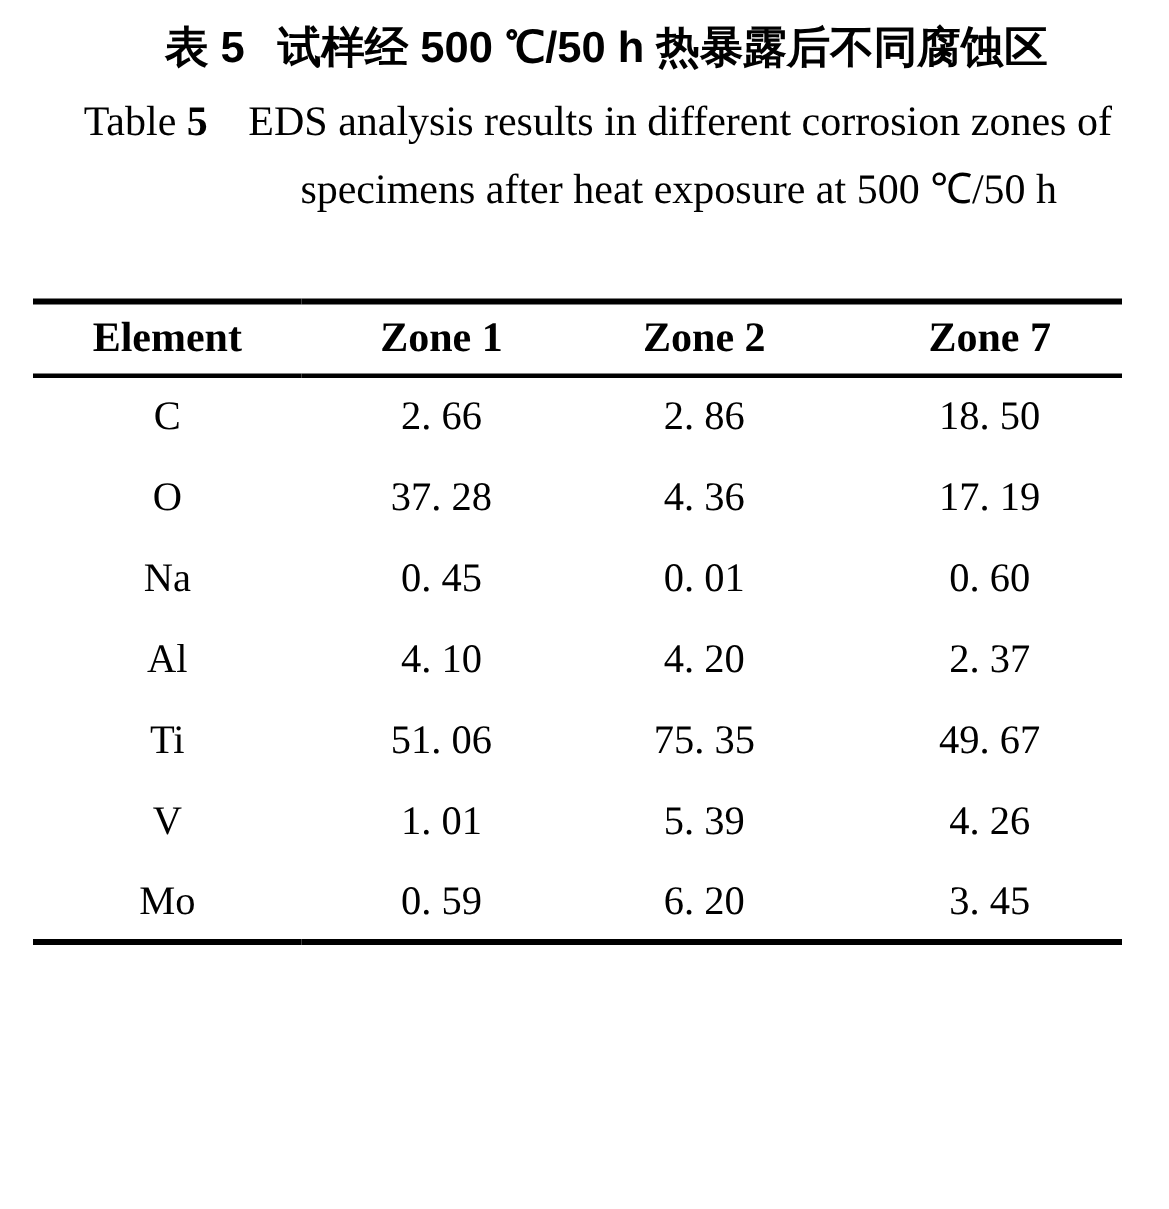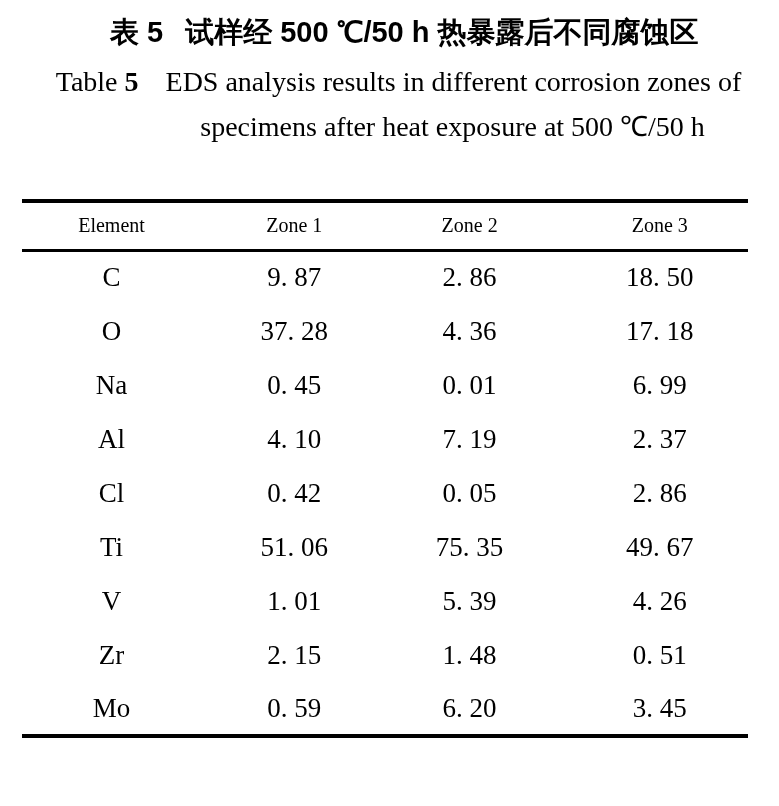--- a/index.html
+++ b/index.html
@@ -40,22 +40,22 @@
     left:22px; top:199px;
     width:746px;
     border-collapse:collapse;
     border-top:4px solid #000000;
     border-bottom:4px solid #000000;
     font-family:"Liberation Serif", serif;
     color:#000000;
   }
   table.eds th {
     height:49px;
-    font-weight:normal;
-    font-size:20px;
+    font-weight:bold;
+    font-size:28px;
     text-align:center;
     vertical-align:middle;
     border-bottom:3px solid #000000;
     white-space:nowrap;
   }
   table.eds td {
     height:54px;
     font-size:27px;
     text-align:center;
     vertical-align:middle;
@@ -85,73 +85,61 @@
       <col style="width:24%">
         <col style="width:25%">
         <col style="width:22%">
         <col style="width:29%">
     </colgroup>
     <thead>
       <tr>
         <th>Element</th>
         <th>Zone 1</th>
         <th>Zone 2</th>
-        <th>Zone 3</th>
+        <th>Zone 7</th>
       </tr>
     </thead>
     <tbody id="eds-body">
         <tr>
           <td>C</td>
-          <td>9. 87</td>
+          <td>2. 66</td>
           <td>2. 86</td>
           <td>18. 50</td>
         </tr>
         <tr>
           <td>O</td>
           <td>37. 28</td>
           <td>4. 36</td>
-          <td>17. 18</td>
+          <td>17. 19</td>
         </tr>
         <tr>
           <td>Na</td>
           <td>0. 45</td>
           <td>0. 01</td>
-          <td>6. 99</td>
+          <td>0. 60</td>
         </tr>
         <tr>
           <td>Al</td>
           <td>4. 10</td>
-          <td>7. 19</td>
+          <td>4. 20</td>
           <td>2. 37</td>
-        </tr>
-        <tr>
-          <td>Cl</td>
-          <td>0. 42</td>
-          <td>0. 05</td>
-          <td>2. 86</td>
         </tr>
         <tr>
           <td>Ti</td>
           <td>51. 06</td>
           <td>75. 35</td>
           <td>49. 67</td>
         </tr>
         <tr>
           <td>V</td>
           <td>1. 01</td>
           <td>5. 39</td>
           <td>4. 26</td>
         </tr>
         <tr>
-          <td>Zr</td>
-          <td>2. 15</td>
-          <td>1. 48</td>
-          <td>0. 51</td>
-        </tr>
-        <tr>
           <td>Mo</td>
           <td>0. 59</td>
           <td>6. 20</td>
           <td>3. 45</td>
         </tr>
       </tbody>
   </table>
 
 </div>
 

